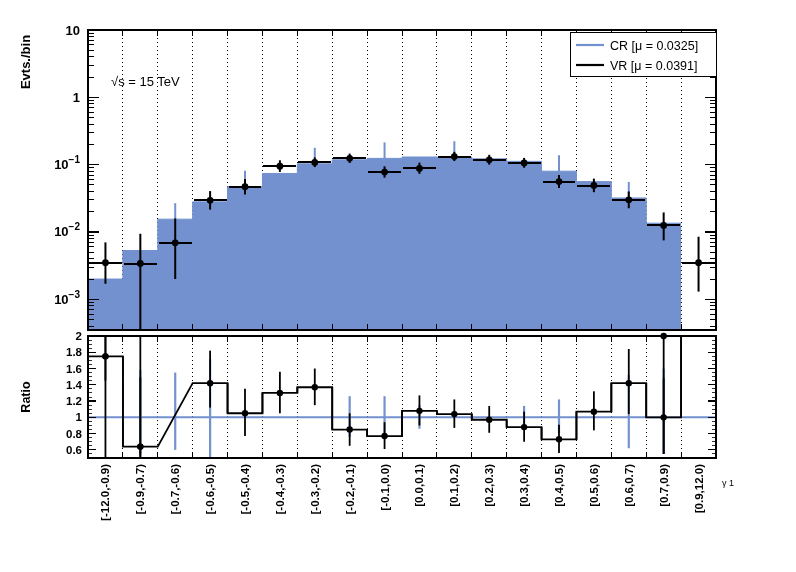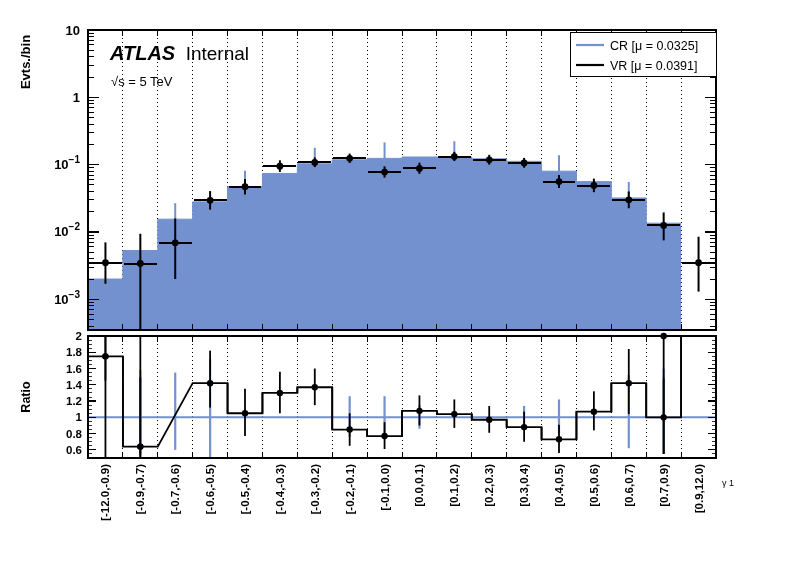--- a/index.html
+++ b/index.html
@@ -485,19 +485,15 @@
         <text font-size="11.5" font-weight="bold" font-family="&quot;Liberation Sans&quot;, sans-serif" fill="#000" transform="translate(563,464) rotate(-90)" text-anchor="end">[0.4,0.5)</text>
         <text font-size="11.5" font-weight="bold" font-family="&quot;Liberation Sans&quot;, sans-serif" fill="#000" transform="translate(597.8888888888889,464) rotate(-90)" text-anchor="end">[0.5,0.6)</text>
         <text font-size="11.5" font-weight="bold" font-family="&quot;Liberation Sans&quot;, sans-serif" fill="#000" transform="translate(632.7777777777777,464) rotate(-90)" text-anchor="end">[0.6,0.7)</text>
         <text font-size="11.5" font-weight="bold" font-family="&quot;Liberation Sans&quot;, sans-serif" fill="#000" transform="translate(667.6666666666666,464) rotate(-90)" text-anchor="end">[0.7,0.9)</text>
         <text font-size="11.5" font-weight="bold" font-family="&quot;Liberation Sans&quot;, sans-serif" fill="#000" transform="translate(702.5555555555555,464) rotate(-90)" text-anchor="end">[0.9,12.0)</text>
         <text x="722" y="486" font-size="9" font-family="&quot;Liberation Sans&quot;, sans-serif" fill="#000">γ 1</text>
       </g>
   </svg>
 
   <div id="txt-layer" style="position:absolute;left:0;top:0;width:796px;height:572px;pointer-events:none;">
-    <div style="position:absolute;left:110px;top:42px;">
-      <span class="atlas" style="font-size:20px;font-weight:bold;font-style:italic;">ATLAS</span>
-      <span class="internal" style="font-size:19px;margin-left:6px;">Internal</span>
-    </div>
-    <div class="sqrts" style="position:absolute;left:111px;top:74px;font-size:13px;">√s = 5 TeV</div>
+    <div class="sqrts" style="position:absolute;left:111px;top:74px;font-size:13px;">√s = 15 TeV</div>
   </div>
 </div>
 
 </body></html>

